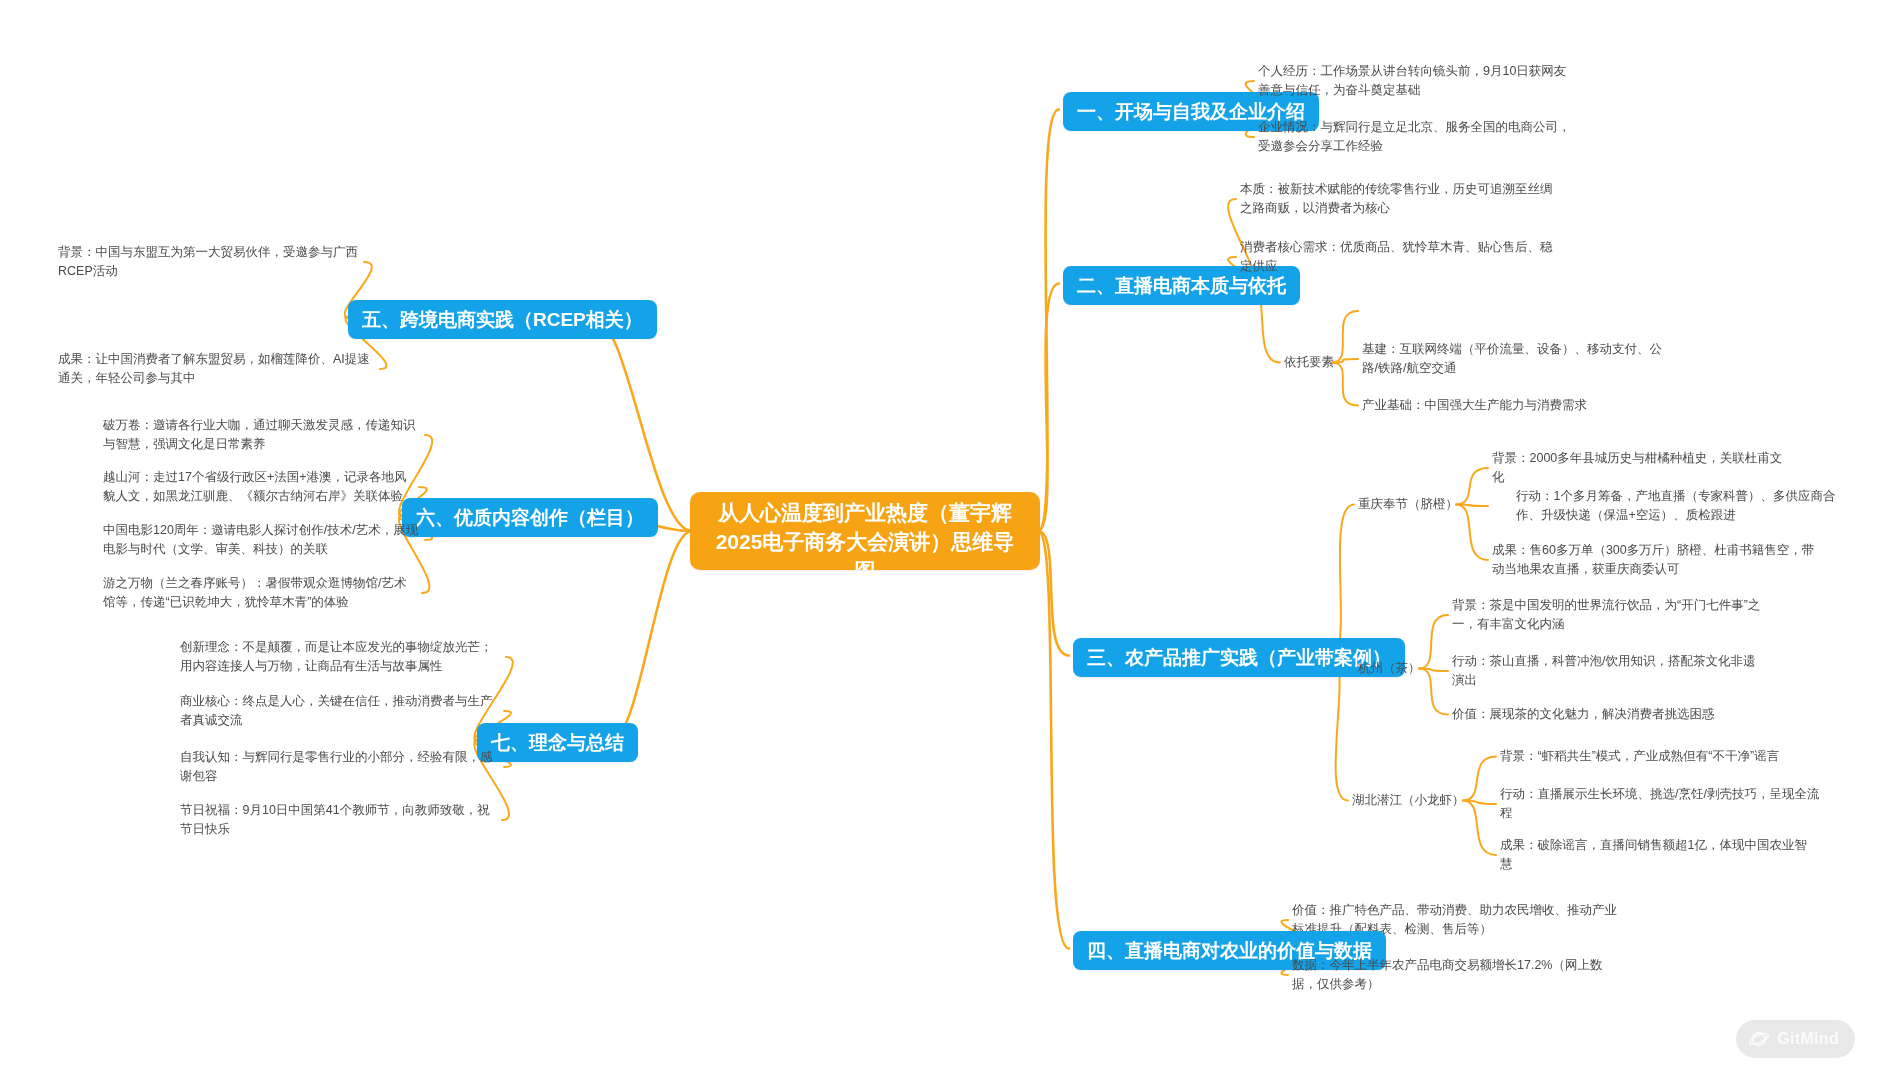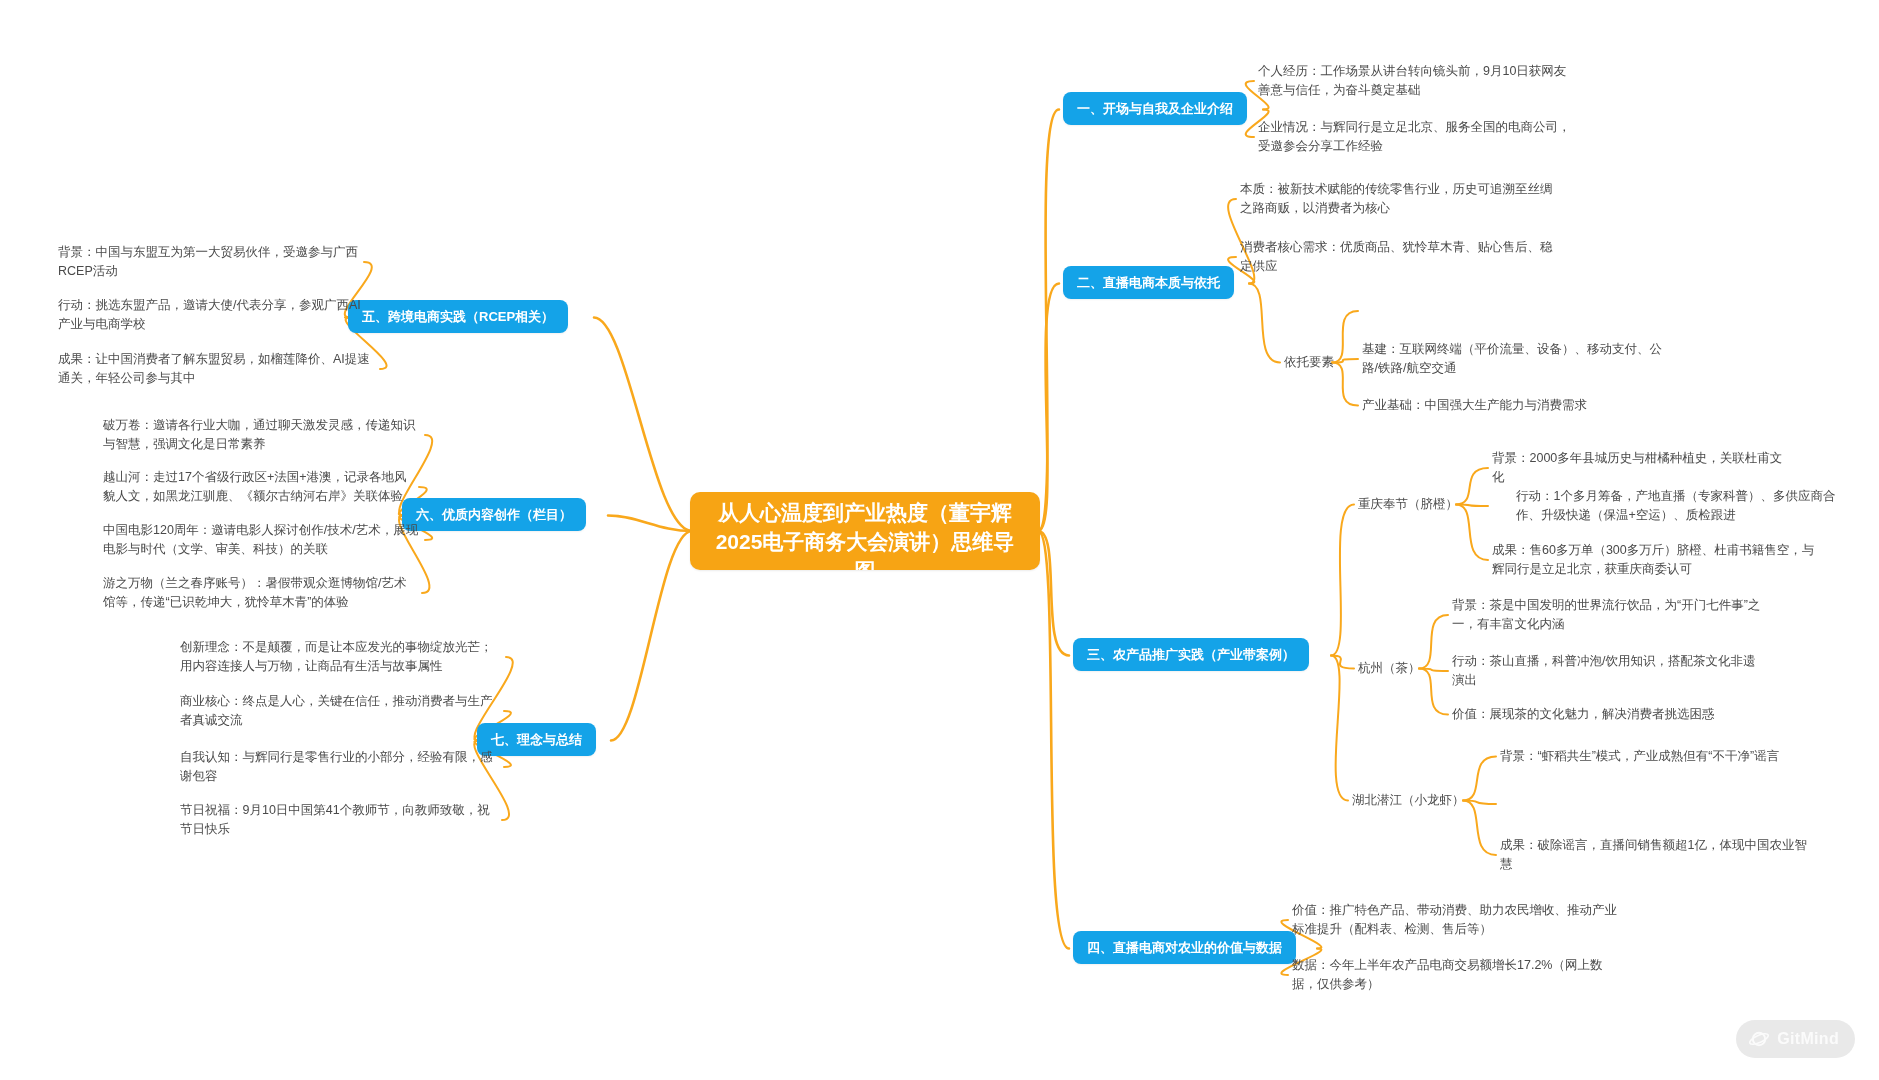--- a/index.html
+++ b/index.html
@@ -8,21 +8,21 @@
     font-family:"Liberation Sans","DejaVu Sans",sans-serif;
   }
   #edges{position:absolute;left:0;top:0;width:1879px;height:1080px;pointer-events:none;}
   .node{position:absolute;box-sizing:border-box;}
   .node.root{
     background:#f7a414;color:#ffffff;font-size:21px;font-weight:bold;line-height:1.38;
     text-align:center;border-radius:10px;padding:7px 16px;height:78px;overflow:hidden;
     box-shadow:0 1px 2px rgba(0,0,0,0.08);
   }
   .node.branch{
-    background:#14a3e8;color:#ffffff;font-size:13px;font-weight:bold;line-height:1;
+    background:#14a3e8;color:#ffffff;font-size:19px;font-weight:bold;line-height:1;
     border-radius:8px;padding:10px 14px;white-space:nowrap;
     box-shadow:0 1px 2px rgba(0,0,0,0.06);
   }
   .node.label{
     color:#4a4a4a;font-size:12.5px;line-height:1.5;white-space:nowrap;padding:2px 0;
   }
   .node.text{
     color:#4a4a4a;font-size:12.5px;line-height:1.52;
   }
   .watermark{
@@ -86,34 +86,34 @@
     <div class="node branch" style="left: 1063px; top: 266px;">二、直播电商本质与依托</div>
     <div class="node text" style="left: 1240px; top: 180px; width: 322px;">本质：被新技术赋能的传统零售行业，历史可追溯至丝绸之路商贩，以消费者为核心</div>
     <div class="node text" style="left: 1240px; top: 238px; width: 322px;">消费者核心需求：优质商品、犹怜草木青、贴心售后、稳定供应</div>
     <div class="node label" style="left: 1284px; top: 351px;">依托要素</div>
     <div class="node text" style="left: 1362px; top: 340px; width: 305px;">基建：互联网终端（平价流量、设备）、移动支付、公路/铁路/航空交通</div>
     <div class="node text" style="left: 1362px; top: 396px; width: 250px;">产业基础：中国强大生产能力与消费需求</div>
     <div class="node branch" style="left: 1073px; top: 638px;">三、农产品推广实践（产业带案例）</div>
     <div class="node label" style="left: 1358px; top: 493px;">重庆奉节（脐橙）</div>
     <div class="node text" style="left: 1492px; top: 449px; width: 300px;">背景：2000多年县城历史与柑橘种植史，关联杜甫文化</div>
     <div class="node text" style="left: 1492px; top: 487px; width: 322px; margin-left: 24px;">行动：1个多月筹备，产地直播（专家科普）、多供应商合作、升级快递（保温+空运）、质检跟进</div>
-    <div class="node text" style="left: 1492px; top: 541px; width: 326px;">成果：售60多万单（300多万斤）脐橙、杜甫书籍售空，与辉同行是立足北京，获重庆商委认可</div>
+    <div class="node text" style="left: 1492px; top: 541px; width: 326px;">成果：售60多万单（300多万斤）脐橙、杜甫书籍售空，带动当地果农直播，获重庆商委认可</div>
     <div class="node label" style="left: 1358px; top: 657px;">杭州（茶）</div>
     <div class="node text" style="left: 1452px; top: 596px; width: 318px;">背景：茶是中国发明的世界流行饮品，为“开门七件事”之一，有丰富文化内涵</div>
     <div class="node text" style="left: 1452px; top: 652px; width: 315px;">行动：茶山直播，科普冲泡/饮用知识，搭配茶文化非遗演出</div>
     <div class="node text" style="left: 1452px; top: 705px; width: 285px;">价值：展现茶的文化魅力，解决消费者挑选困惑</div>
     <div class="node label" style="left: 1352px; top: 789px;">湖北潜江（小龙虾）</div>
     <div class="node text" style="left: 1500px; top: 747px; width: 315px;">背景：“虾稻共生”模式，产业成熟但有“不干净”谣言</div>
+    <div class="node text" style="left: 1500px; top: 785px; width: 322px;">行动：直播展示生长环境、挑选/烹饪/剥壳技巧，呈现全流程</div>
     <div class="node text" style="left: 1500px; top: 836px; width: 318px;">成果：破除谣言，直播间销售额超1亿，体现中国农业智慧</div>
     <div class="node text" style="left: 1292px; top: 901px; width: 325px;">价值：推广特色产品、带动消费、助力农民增收、推动产业标准提升（配料表、检测、售后等）</div>
     <div class="node branch" style="left: 1073px; top: 931px;">四、直播电商对农业的价值与数据</div>
     <div class="node text" style="left: 1292px; top: 956px; width: 322px;">数据：今年上半年农产品电商交易额增长17.2%（网上数据，仅供参考）</div>
     <div class="node branch" style="left: 348px; top: 300px;">五、跨境电商实践（RCEP相关）</div>
     <div class="node text" style="left: 58px; top: 243px; width: 302px;">背景：中国与东盟互为第一大贸易伙伴，受邀参与广西RCEP活动</div>
-    <div class="node text" style="left: 58px; top: 296px; width: 305px;">行动：挑选东盟产品，邀请大使/代表分享，参观广西AI产业与电商学校</div>
     <div class="node text" style="left: 58px; top: 350px; width: 318px;">成果：让中国消费者了解东盟贸易，如榴莲降价、AI提速通关，年轻公司参与其中</div>
     <div class="node branch" style="left: 402px; top: 498px;">六、优质内容创作（栏目）</div>
     <div class="node text" style="left: 103px; top: 416px; width: 318px;">破万卷：邀请各行业大咖，通过聊天激发灵感，传递知识与智慧，强调文化是日常素养</div>
     <div class="node text" style="left: 103px; top: 468px; width: 312px;">越山河：走过17个省级行政区+法国+港澳，记录各地风貌人文，如黑龙江驯鹿、《额尔古纳河右岸》关联体验</div>
     <div class="node text" style="left: 103px; top: 521px; width: 318px;">中国电影120周年：邀请电影人探讨创作/技术/艺术，展现电影与时代（文学、审美、科技）的关联</div>
     <div class="node text" style="left: 103px; top: 574px; width: 315px;">游之万物（兰之春序账号）：暑假带观众逛博物馆/艺术馆等，传递“已识乾坤大，犹怜草木青”的体验</div>
     <div class="node branch" style="left: 477px; top: 723px;">七、理念与总结</div>
     <div class="node text" style="left: 180px; top: 638px; width: 322px;">创新理念：不是颠覆，而是让本应发光的事物绽放光芒；用内容连接人与万物，让商品有生活与故事属性</div>
     <div class="node text" style="left: 180px; top: 692px; width: 320px;">商业核心：终点是人心，关键在信任，推动消费者与生产者真诚交流</div>
     <div class="node text" style="left: 180px; top: 748px; width: 320px;">自我认知：与辉同行是零售行业的小部分，经验有限，感谢包容</div>

